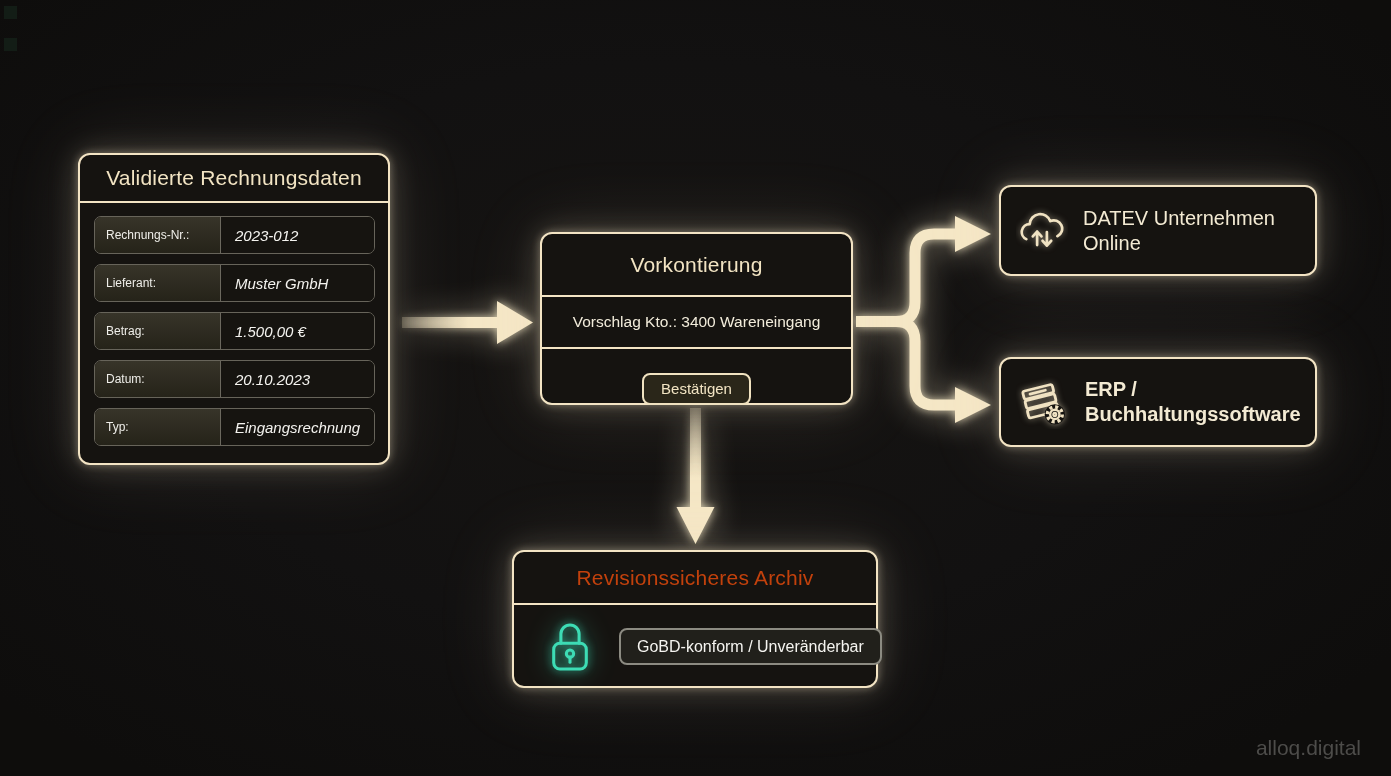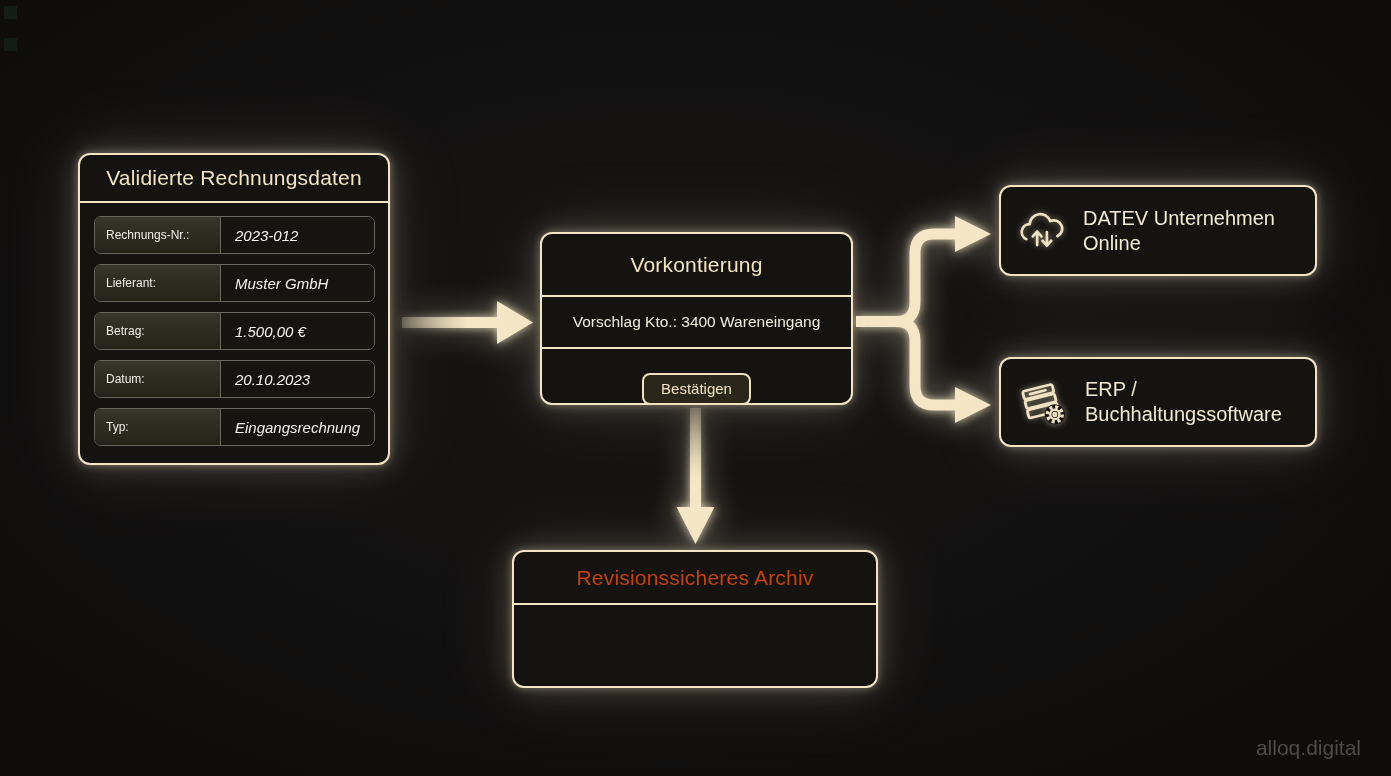--- a/index.html
+++ b/index.html
@@ -44,21 +44,21 @@
     border-bottom:2px solid #f3e4c4;color:#f2ecdb;font-size:15.5px;
   }
   .vork-footer{height:56px;display:flex;align-items:flex-end;justify-content:center;}
   .confirm-btn{
     font-family:inherit;font-size:15px;color:#f2e4c3;background:#2a2619;
     border:2px solid #f0e2c0;border-radius:8px;padding:5px 17px;line-height:1.2;cursor:pointer;
   }
   
   .target{display:flex;align-items:center;gap:15px;padding:0 14px 0 15px;}
   .datev{left:999px;top:185px;width:318px;height:91px;justify-content:center;}
-  .erp{left:999px;top:357px;width:318px;height:90px;}
+  .erp{left:999px;top:357px;width:318px;height:90px;font-weight:bold;}
   .target .icon{flex:none;display:flex;align-items:center;justify-content:center;}
   .target-label{color:#f3ead3;font-size:20px;line-height:25px;}
   .icon svg{display:block;}
   .cream-stroke{stroke:#f0e2c2;fill:none;stroke-width:2.5;stroke-linecap:round;stroke-linejoin:round;
     filter:drop-shadow(0 0 3px rgba(240,226,194,.55));}
   
   .archive{left:512px;top:550px;width:366px;height:138px;}
   .archive .card-title{height:51px;color:#c2410c;}
   .archive-body{height:83px;display:flex;align-items:center;gap:26px;padding-left:33px;}
   .lock-wrap svg{display:block;
@@ -167,18 +167,31 @@
           <circle cx="34.5" cy="35" r="4.1" stroke-width="2.2"></circle>
           <circle cx="34.5" cy="35" r="1.3" stroke-width="2"></circle>
         </g>
       </svg>
     </span>
     <span class="target-label">ERP / Buchhaltungssoftware</span>
   </section>
 
   <section class="card archive">
     <header class="card-title">Revisionssicheres Archiv</header>
+    <div class="archive-body">
+      <span class="lock-wrap">
+        <svg width="46" height="58" viewBox="0 0 48 60">
+          <g stroke="#3ddcb5" fill="none" stroke-width="3.2" stroke-linecap="round" stroke-linejoin="round">
+            <rect x="7" y="26" width="34" height="27" rx="6.5"></rect>
+            <path d="M14.5 26 V16.5 a9.5 9.5 0 0 1 19 0 V26"></path>
+            <circle cx="24" cy="37" r="3.8"></circle>
+            <path d="M24 40.5 V46"></path>
+          </g>
+        </svg>
+      </span>
+      <span class="badge">GoBD-konform / Unveränderbar</span>
+    </div>
   </section>
 
   <div class="corner-marker cm1"></div>
   <div class="corner-marker cm2"></div>
   <div class="watermark">alloq.digital</div>
 </div>
 
 </body></html>

